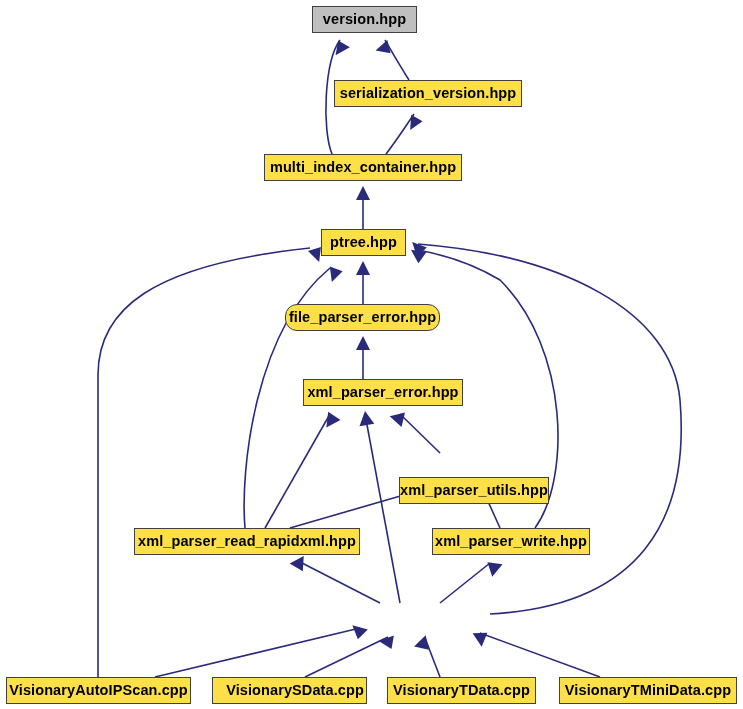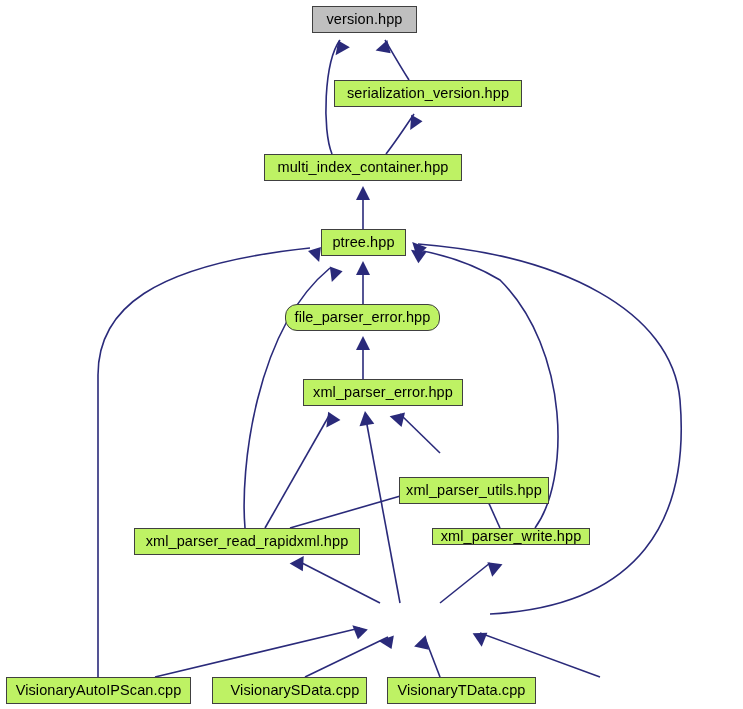--- a/index.html
+++ b/index.html
@@ -26,37 +26,38 @@
     width: 743px;
     height: 709px;
     pointer-events: none;
   }
   .node {
     position: absolute;
     box-sizing: border-box;
     display: flex;
     align-items: center;
     justify-content: center;
-    background: #bef264;
+    background: #fde047;
     border: 1px solid #404040;
     color: #000000;
     font-size: 14.5px;
     line-height: 1;
     white-space: nowrap;
     letter-spacing: 0.1px;
     cursor: pointer;
   }
   .node.root {
     background: #bfbfbf;
     border-color: #404040;
   }
   .node .label {
     display: block;
     padding: 0 4px;
     transform: translateY(-0.5px);
+    font-weight: bold;
   }
 </style>
 </head>
 <body>
 
 <div id="graph">
 
   <svg class="edges" viewBox="0 0 743 709" width="743" height="709" xmlns="http://www.w3.org/2000/svg">
     <g fill="none" stroke="#2a2a7a" stroke-width="1.6">
 
@@ -150,31 +151,34 @@
   </div>
 
   <div class="node" style="left:399px; top:453px; width:150px; height:27px;margin-top:24px;">
     <span class="label">xml_parser_utils.hpp</span>
   </div>
 
   <div class="node" style="left:134px; top:528px; width:226px; height:27px;">
     <span class="label">xml_parser_read_rapidxml.hpp</span>
   </div>
 
-  <div class="node" style="left:432px; top:528px; width:158px; height:17px;">
+  <div class="node" style="left:432px; top:528px; width:158px; height:27px;">
     <span class="label">xml_parser_write.hpp</span>
   </div>
 
 
   <div class="node" style="left:6px; top:677px; width:185px; height:27px;">
     <span class="label">VisionaryAutoIPScan.cpp</span>
   </div>
 
   <div class="node" style="left:212px; top:677px; width:155px; height:27px;padding-left:11px;">
     <span class="label">VisionarySData.cpp</span>
   </div>
 
   <div class="node" style="left:387px; top:677px; width:149px; height:27px;">
     <span class="label">VisionaryTData.cpp</span>
   </div>
 
+  <div class="node" style="left:559px; top:677px; width:178px; height:27px;">
+    <span class="label">VisionaryTMiniData.cpp</span>
+  </div>
 
 </div>
 
 </body></html>

